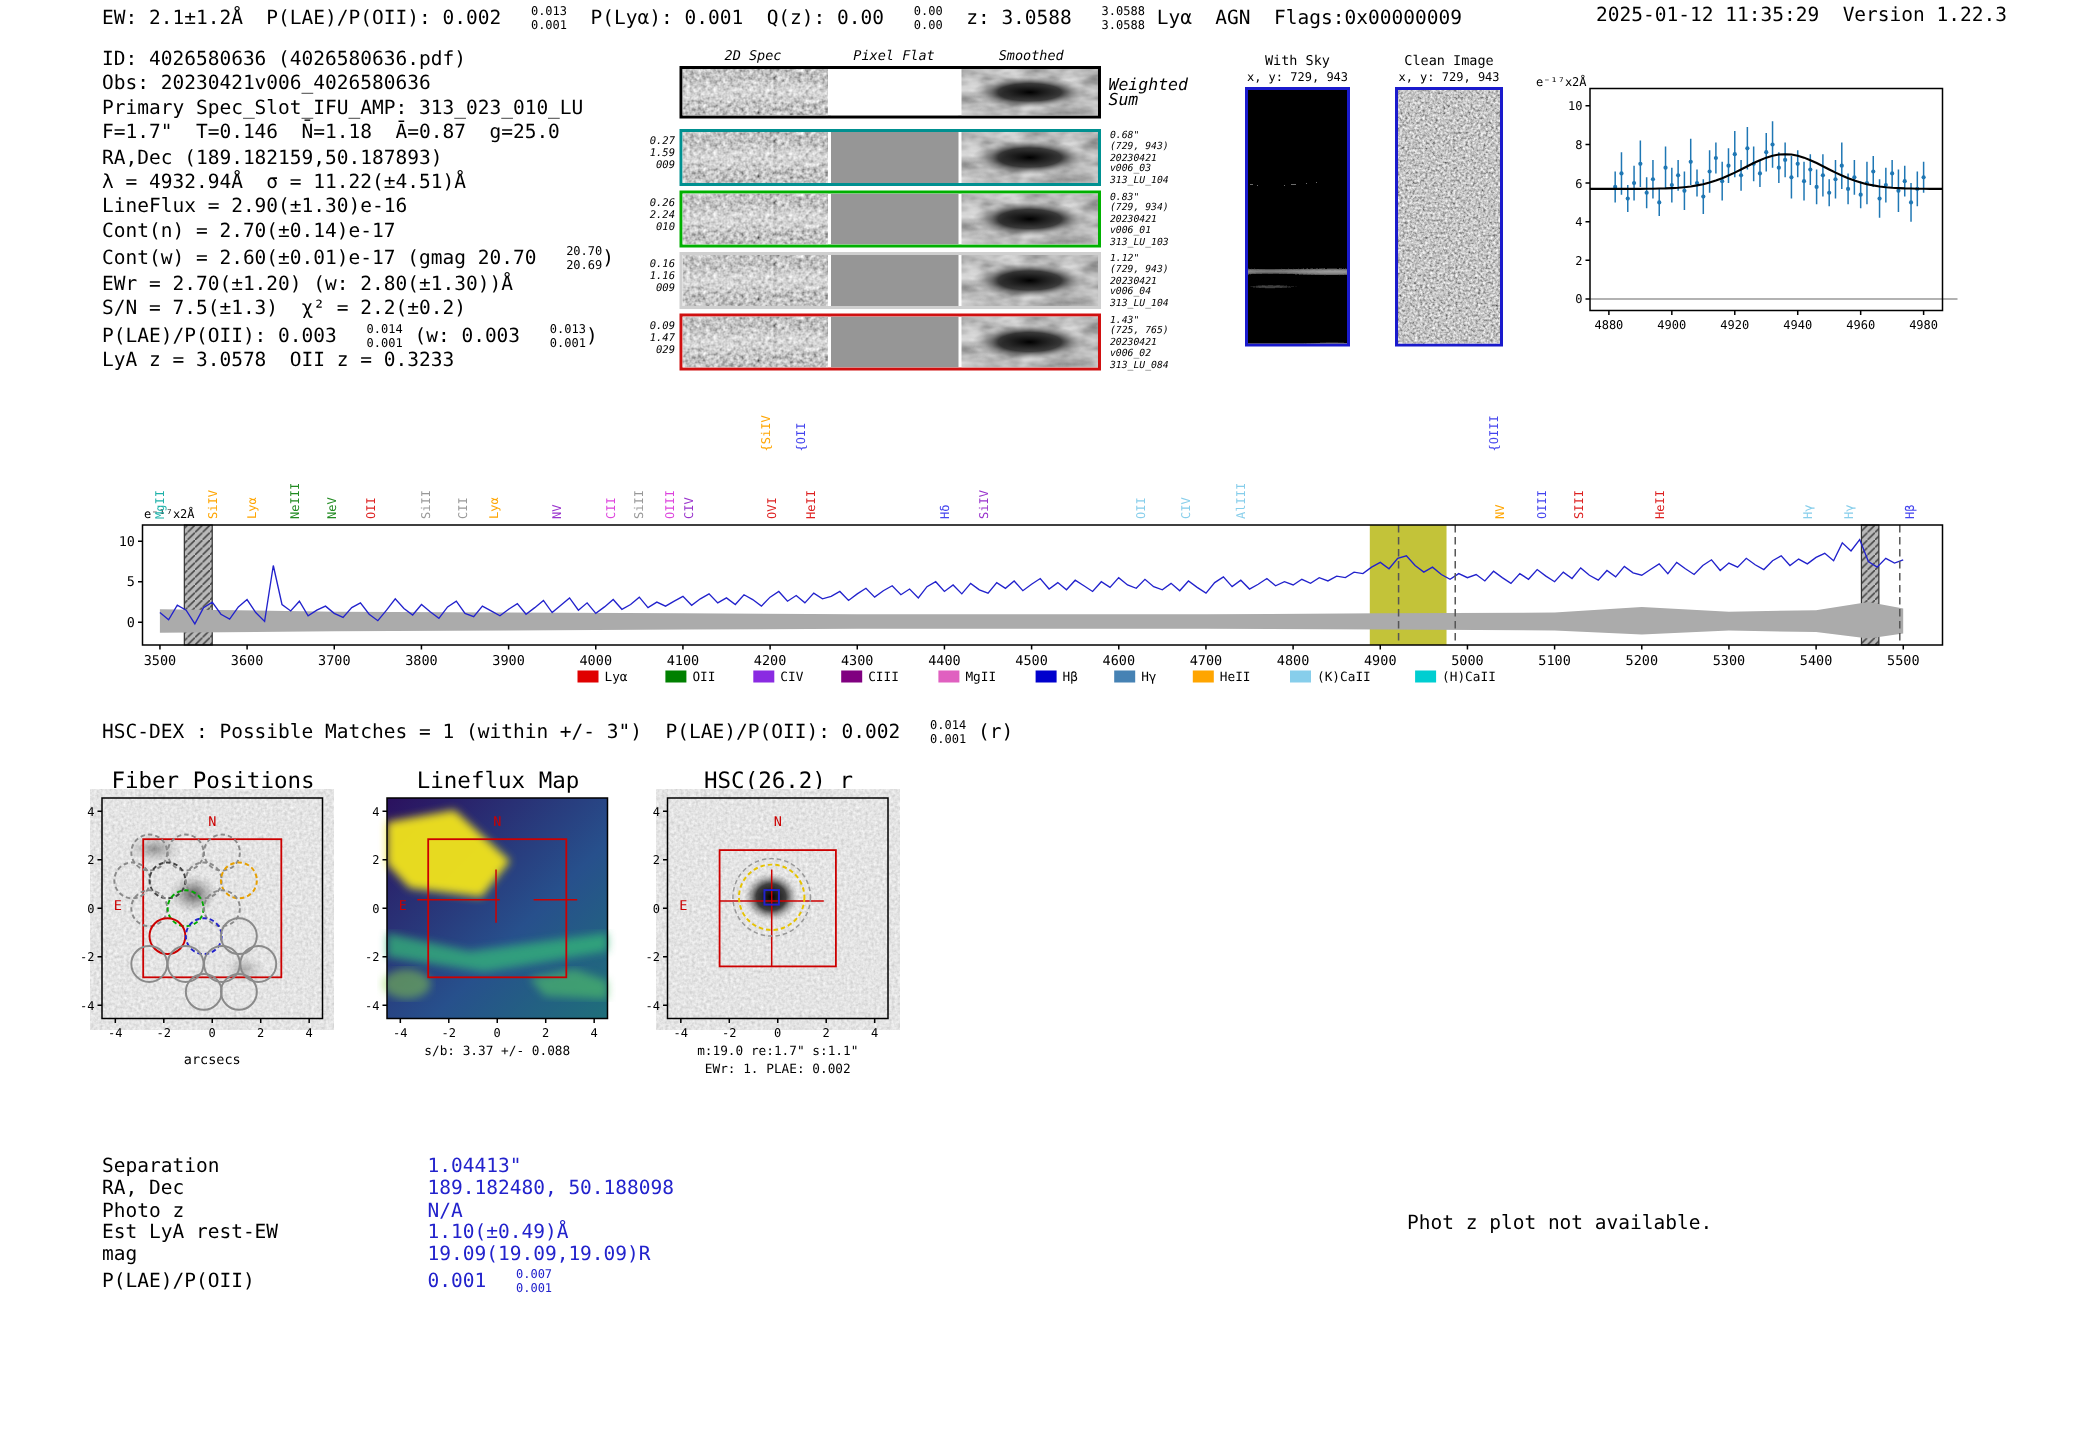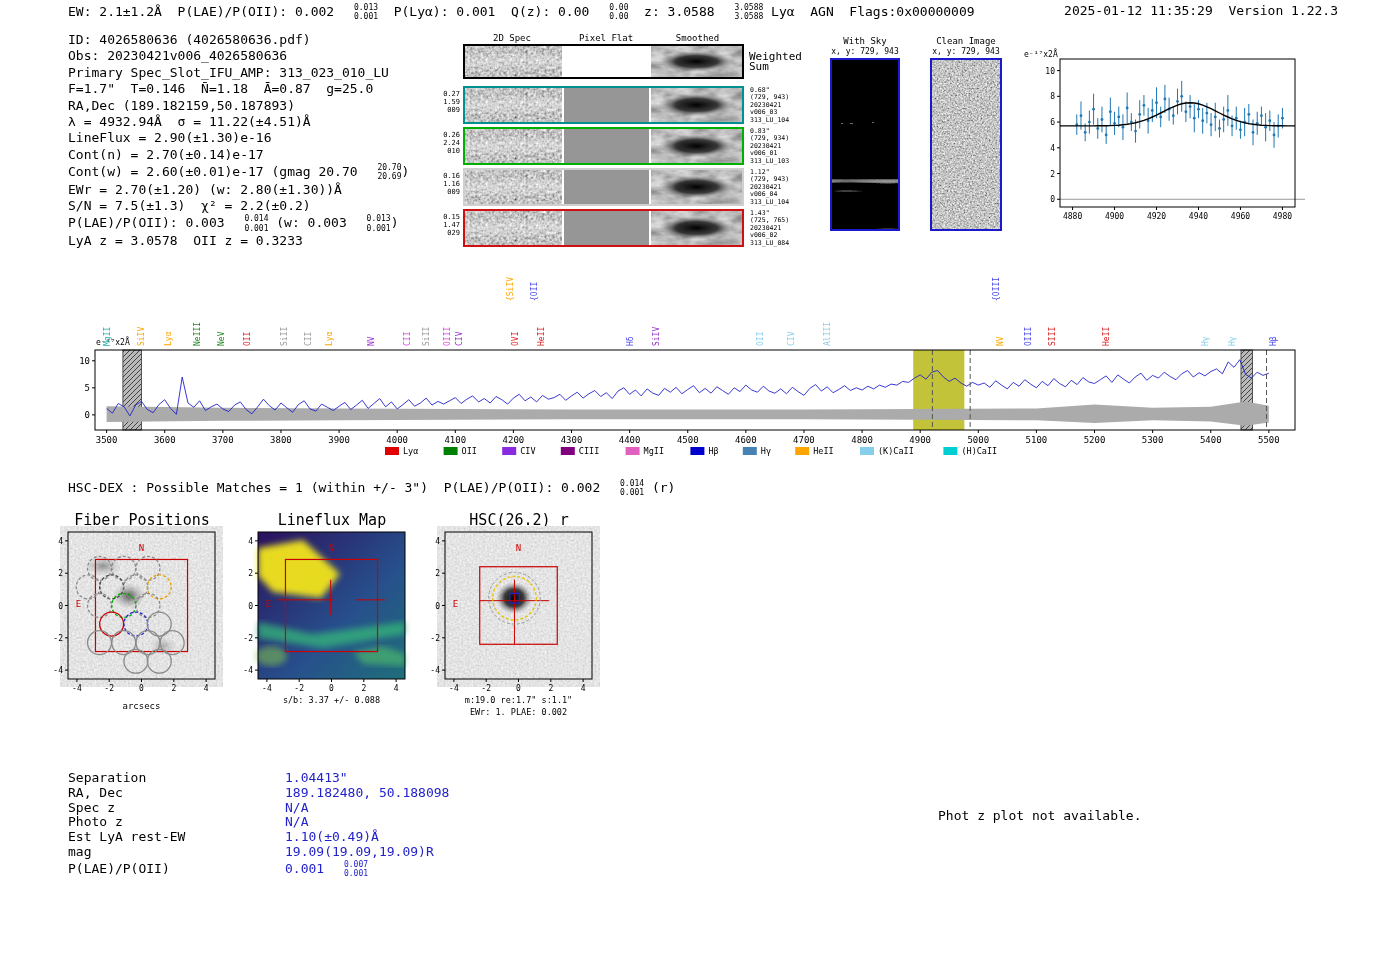--- a/index.html
+++ b/index.html
@@ -5,21 +5,21 @@
   html,body{margin:0;padding:0;}
   body{width:1400px;height:953px;position:relative;background:#fff;color:#000;
        font-family:"DejaVu Sans Mono","Liberation Mono",monospace;}
   .abs{position:absolute;}
   svg{font-family:"DejaVu Sans Mono","Liberation Mono",monospace;}
   .frac{display:inline-block;vertical-align:-3px;font-size:8px;line-height:1.15;text-align:left;}
   .frac span{display:block;padding-left:12px;}
   #header-left{left:68px;top:3px;font-size:13px;white-space:pre;}
   #header-right{right:62px;top:3px;font-size:13px;white-space:pre;}
   #info-block{left:68px;top:32px;font-size:13px;line-height:16.4px;white-space:pre;}
-  #cutouts{left:438px;top:30px;width:400px;height:230px;}
+  #cutouts{left:428px;top:30px;width:400px;height:230px;font-style:italic;}
   .cut-col-title{position:absolute;top:3px;font-size:9px;text-align:center;}
   #ws-label{position:absolute;left:311px;top:22px;font-size:11px;width:56px;line-height:10px;}
   .cut-ylab{position:absolute;width:22px;font-size:7px;line-height:8.2px;text-align:right;}
   .cut-ann{position:absolute;left:312px;width:70px;font-size:6.5px;line-height:7.4px;}
   .cut-row{position:absolute;left:25px;width:281px;height:38px;border:2px solid #000;
            box-sizing:border-box;display:flex;gap:2px;background:#fff;overflow:hidden;}
   .cut-row .flat{background:#969696;}
   .img-title{font-size:9px;text-align:center;height:11px;}
   .img-coords{font-size:8px;text-align:center;height:11px;}
   .img-frame{border:2px solid #1a1acc;line-height:0;}
@@ -212,21 +212,21 @@
           <rect x="0" y="0" width="97" height="34" fill="#8a8a8a" filter="url(#f2d)"></rect>
           <rect x="0" y="10.88" width="97" height="12.24" fill="#fff" opacity="0.35" filter="url(#fblur)"></rect>
         </svg></div>
       <div class="flat" style="width: 85px; height: 100%;"></div>
       <div style="width: 91px; height: 100%;"><svg width="91" height="34">
           <rect x="0" y="0" width="91" height="34" fill="#8a8a8a" filter="url(#fsm)"></rect>
           <ellipse cx="45.5" cy="17" rx="38.22" ry="11.56" fill="url(#gblob)"></ellipse>
         </svg></div>
     </div>
     <div class="cut-ylab" style="top: 183px;">
-      <div>0.15</div>
+      <div>0.09</div>
       <div>1.47</div>
       <div>029</div>
     </div>
     <div class="cut-ann" style="top: 180px;">
       <div>1.43"</div>
       <div>(725, 765)</div>
       <div>20230421</div>
       <div>v006_02</div>
       <div>313_LU_084</div>
     </div>
@@ -619,20 +619,19 @@
     <rect x="89.61538461538461" y="67.38461538461539" width="9.692307692307693" height="9.69230769230768" fill="none" stroke="#2222cc" stroke-width="1.3"></rect>
     <text x="98.5" y="24.576923076923077" fill="#cc0000" font-size="9" text-anchor="middle">N</text>
     <text x="35.5" y="80.88461538461539" fill="#cc0000" font-size="9" text-anchor="middle">E</text>
     <text x="98.5" y="177" font-size="8.5" text-anchor="middle">m:19.0 re:1.7" s:1.1"</text>
     <text x="98.5" y="189" font-size="8.5" text-anchor="middle">EWr: 1. PLAE: 0.002</text>
   </svg>
 
 <div id="match-table" class="abs">
     <div class="row"><span class="lab">Separation</span><span class="val">1.04413"</span></div>
     <div class="row"><span class="lab">RA, Dec</span><span class="val">189.182480, 50.188098</span></div>
-    <div class="row"><span class="lab">Spec z</span><span class="val">N/A</span></div>
     <div class="row"><span class="lab">Photo z</span><span class="val">N/A</span></div>
     <div class="row"><span class="lab">Est LyA rest-EW</span><span class="val">1.10(±0.49)Å</span></div>
     <div class="row"><span class="lab">mag</span><span class="val">19.09(19.09,19.09)R</span></div>
     <div class="row"><span class="lab">P(LAE)/P(OII)</span><span class="val">0.001 <span class="frac"><span>0.007</span><span>0.001</span></span></span></div>
   </div>
 
 <div id="photz-note" class="abs">Phot z plot not available.</div>
 
 </body></html>

